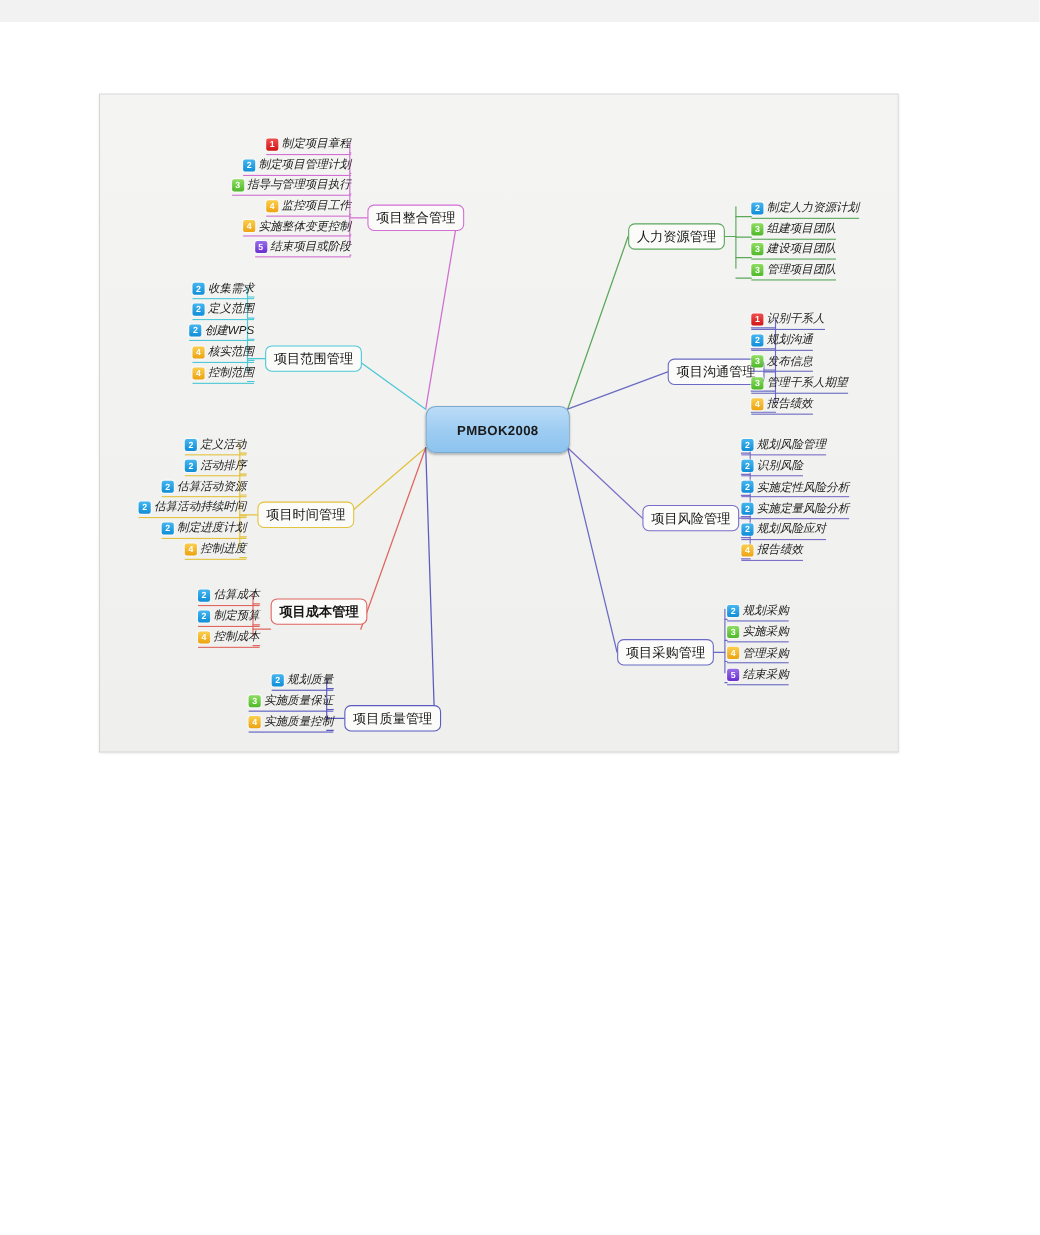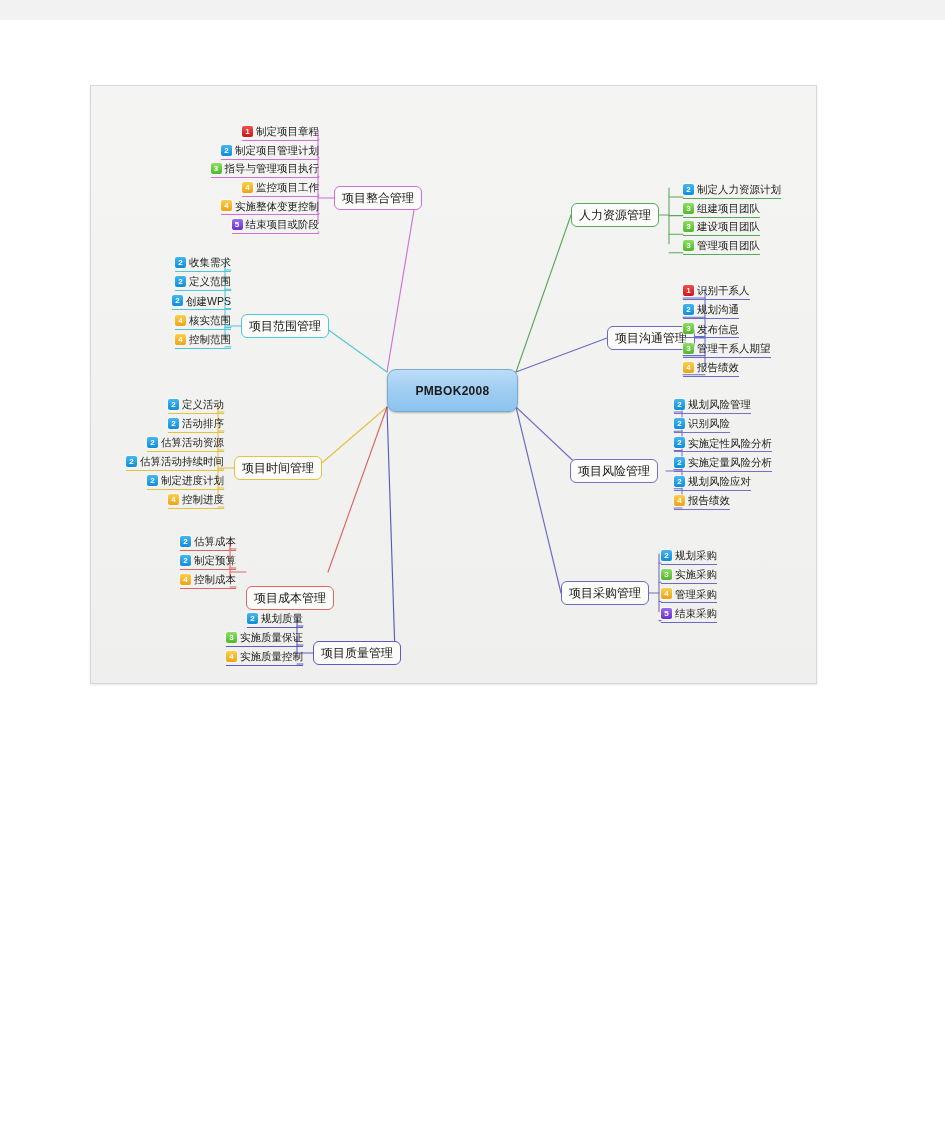--- a/index.html
+++ b/index.html
@@ -50,21 +50,21 @@
   
   .leaf{
     position:absolute;
     display:flex;align-items:center;
     height:15px;
     white-space:nowrap;
     font-size:10.5px;
     color:#1b1b1b;
     padding-bottom:1px;
   }
-  .leaf .lbl{margin-left:3px;line-height:1;}
+  .leaf .lbl{margin-left:3px;line-height:1;font-style:italic;}
   .prio{
     display:inline-block;
     width:11px;height:11px;
     border-radius:2px;
     font-size:8px;line-height:11px;
     text-align:center;color:#fff;font-weight:bold;
     box-shadow:0 0 0 1px rgba(255,255,255,.55);
     flex:0 0 auto;
   }
   .p1{background:linear-gradient(180deg,#f05050,#d01414);}
@@ -222,21 +222,21 @@
       <span class="lbl">估算活动持续时间</span>
     </div>
     <div class="leaf" style="top: 387px; right: 592px; justify-content: flex-end; border-bottom: 1.2px solid rgb(227, 194, 62);">
       <span class="prio p2">2</span>
       <span class="lbl">制定进度计划</span>
     </div>
     <div class="leaf" style="top: 406px; right: 592px; justify-content: flex-end; border-bottom: 1.2px solid rgb(227, 194, 62);">
       <span class="prio p4">4</span>
       <span class="lbl">控制进度</span>
     </div>
-    <div class="branch-box" style="left: 155px; top: 500px; min-width: 82px; border: 1px solid rgb(224, 101, 95);">
+    <div class="branch-box" style="left: 155px; top: 458px; min-width: 82px; border: 1px solid rgb(224, 101, 95); font-weight: bold;">
       <span>项目成本管理</span>
     </div>
     <div class="leaf" style="top: 448px; right: 580px; justify-content: flex-end; border-bottom: 1.2px solid rgb(224, 101, 95);">
       <span class="prio p2">2</span>
       <span class="lbl">估算成本</span>
     </div>
     <div class="leaf" style="top: 467px; right: 580px; justify-content: flex-end; border-bottom: 1.2px solid rgb(224, 101, 95);">
       <span class="prio p2">2</span>
       <span class="lbl">制定预算</span>
     </div>
@@ -294,21 +294,21 @@
       <span class="lbl">发布信息</span>
     </div>
     <div class="leaf" style="top: 254.6px; left: 592px; border-bottom: 1.2px solid rgb(106, 106, 196);">
       <span class="prio p3">3</span>
       <span class="lbl">管理干系人期望</span>
     </div>
     <div class="leaf" style="top: 273.8px; left: 592px; border-bottom: 1.2px solid rgb(106, 106, 196);">
       <span class="prio p4">4</span>
       <span class="lbl">报告绩效</span>
     </div>
-    <div class="branch-box" style="left: 479px; top: 373px; min-width: 82px; border: 1px solid rgb(122, 111, 200);">
+    <div class="branch-box" style="left: 493px; top: 373px; min-width: 82px; border: 1px solid rgb(122, 111, 200);">
       <span>项目风险管理</span>
     </div>
     <div class="leaf" style="top: 311px; left: 583px; border-bottom: 1.2px solid rgb(122, 111, 200);">
       <span class="prio p2">2</span>
       <span class="lbl">规划风险管理</span>
     </div>
     <div class="leaf" style="top: 330.2px; left: 583px; border-bottom: 1.2px solid rgb(122, 111, 200);">
       <span class="prio p2">2</span>
       <span class="lbl">识别风险</span>
     </div>

